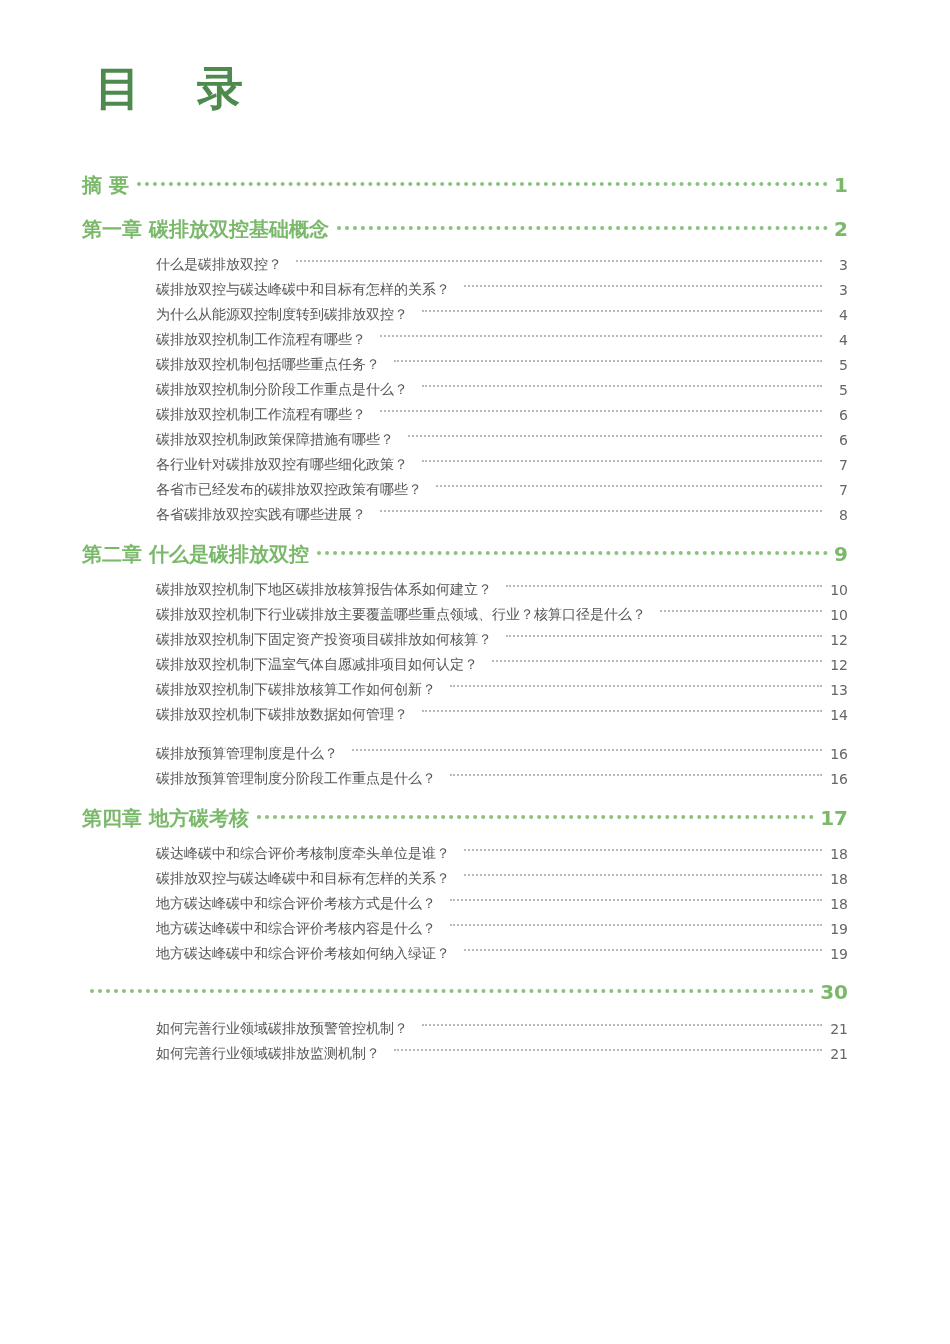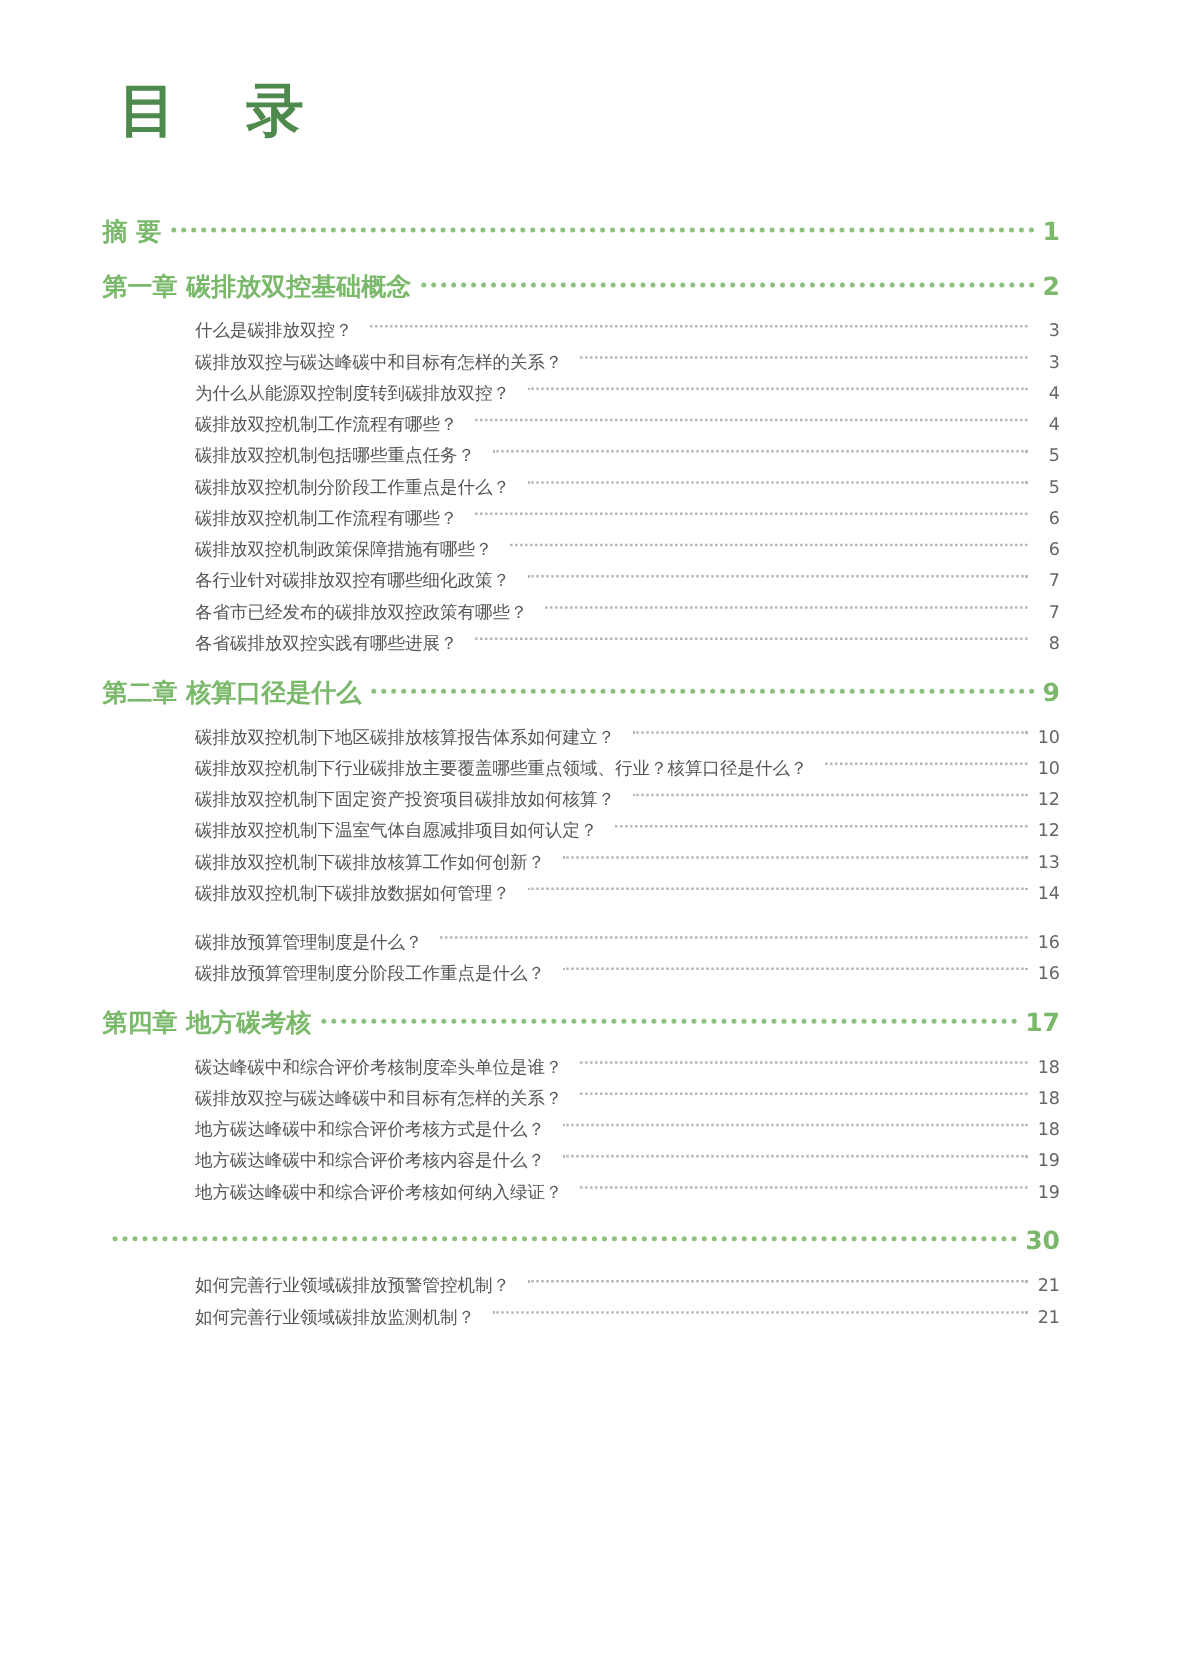--- a/index.html
+++ b/index.html
@@ -89,21 +89,21 @@
         <span class="leader"></span>
         <span class="page">7</span>
       </div>
       <div class="entry">
         <span class="title">各省碳排放双控实践有哪些进展？</span>
         <span class="leader"></span>
         <span class="page">8</span>
       </div>
       <div class="gap-chapter"></div>
       <div class="chapter">
-        <span class="title">第二章 核算口径是什么</span>
+        <span class="title">第二章 什么是碳排放双控</span>
         <span class="leader"></span>
         <span class="page">9</span>
       </div>
       <div class="entry">
         <span class="title">碳排放双控机制下地区碳排放核算报告体系如何建立？</span>
         <span class="leader"></span>
         <span class="page">10</span>
       </div>
       <div class="entry">
         <span class="title">碳排放双控机制下行业碳排放主要覆盖哪些重点领域、行业？核算口径是什么？</span>

